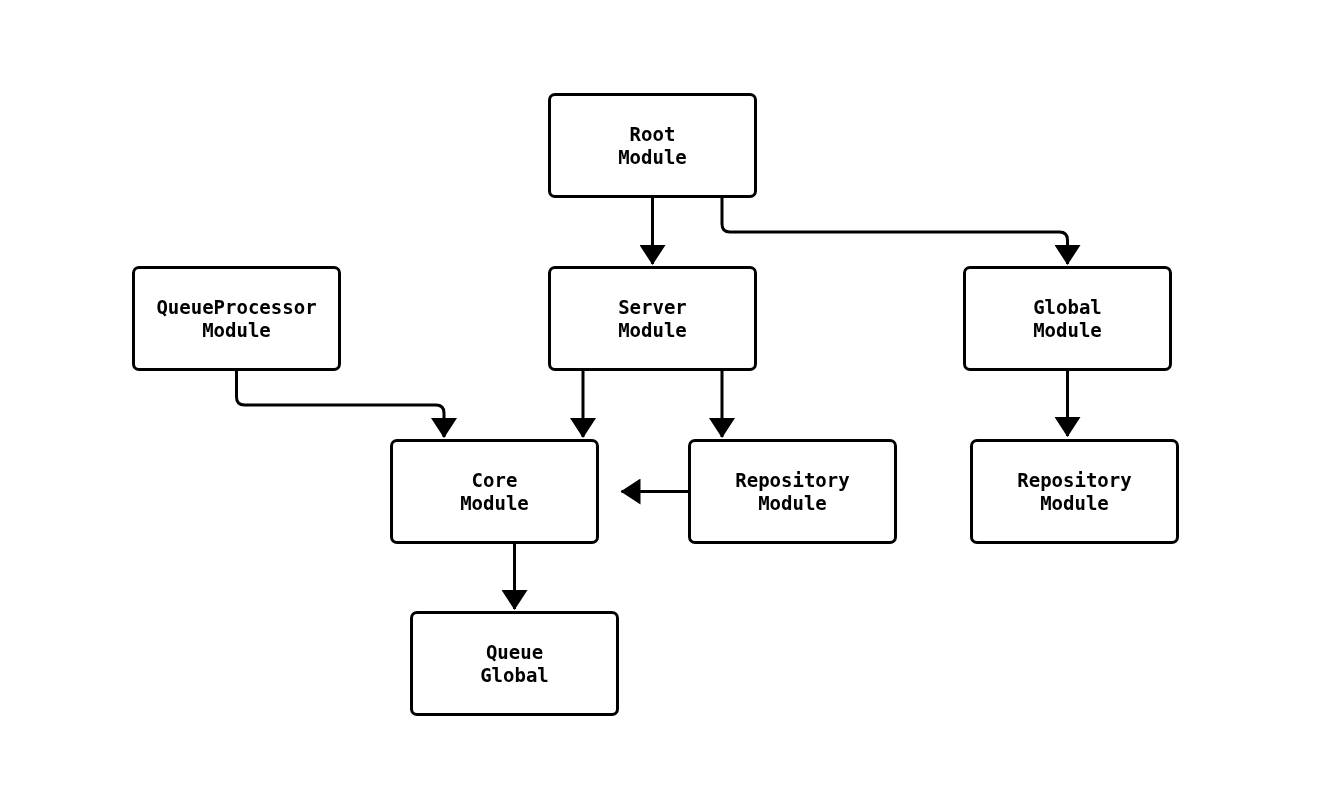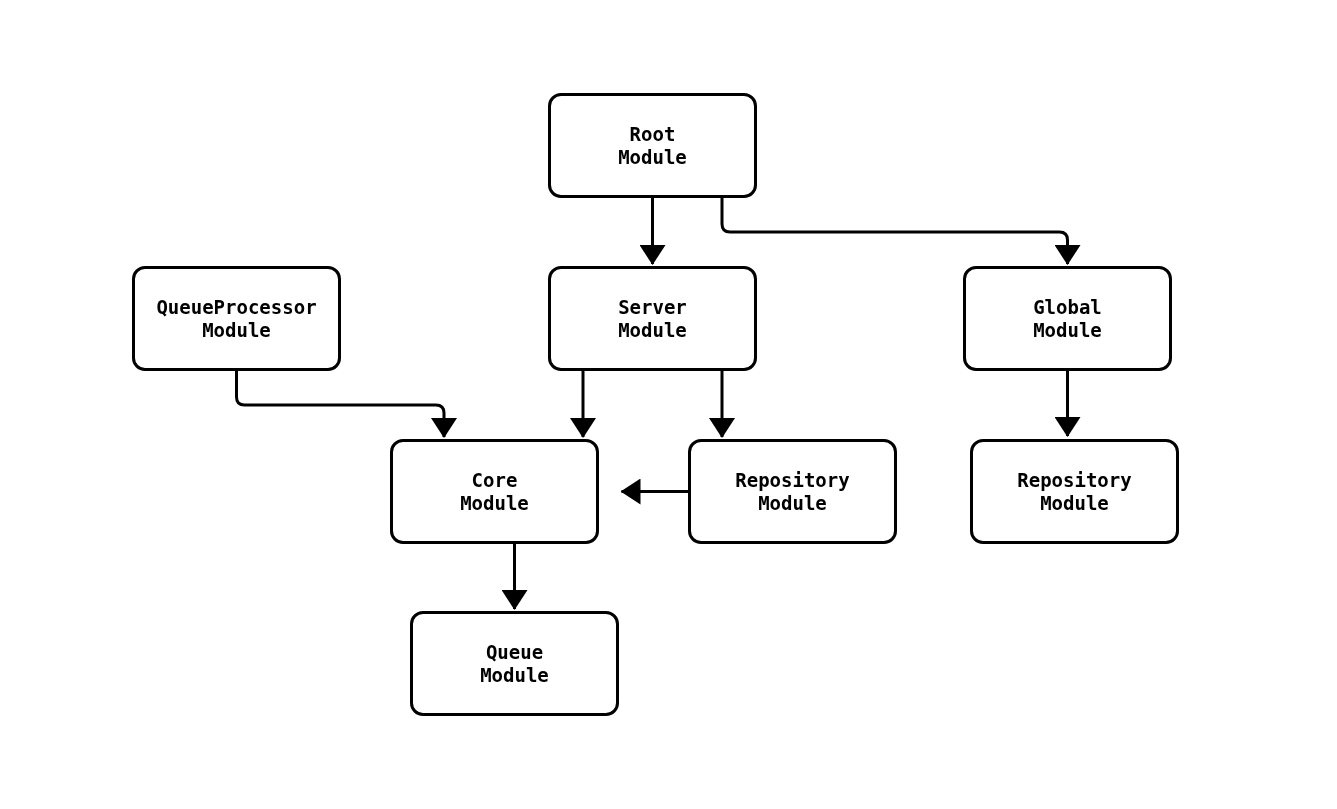--- a/index.html
+++ b/index.html
@@ -15,21 +15,21 @@
     overflow: hidden;
     font-family: "DejaVu Sans Mono", monospace;
   }
   .node {
     position: absolute;
     width: 209px;
     height: 105px;
     box-sizing: border-box;
     background: #ffffff;
     border: 3px solid #000000;
-    border-radius: 13px;
+    border-radius: 7px;
     display: flex;
     align-items: center;
     justify-content: center;
     z-index: 1;
   }
   .node-label {
     font-family: "DejaVu Sans Mono", monospace;
     font-weight: 700;
     font-size: 19px;
     line-height: 23px;
@@ -88,21 +88,21 @@
 Module</span>
   </div>
 
   <div class="node" style="left:970px;top:439px">
     <span class="node-label">Repository
 Module</span>
   </div>
 
   <div class="node" style="left:410px;top:611px">
     <span class="node-label">Queue
-Module</span>
+Global</span>
   </div>
 
   <svg class="edges" viewBox="0 0 1337 809">
     <defs>
       <marker id="arrow" markerUnits="userSpaceOnUse" markerWidth="20" markerHeight="26" refX="19" refY="13" orient="auto">
         <polygon points="0,0 20,13 0,26" fill="#000000"></polygon>
       </marker>
     </defs>
 
     <path d="M 652.5 198 L 652.5 264" marker-end="url(#arrow)"></path>

